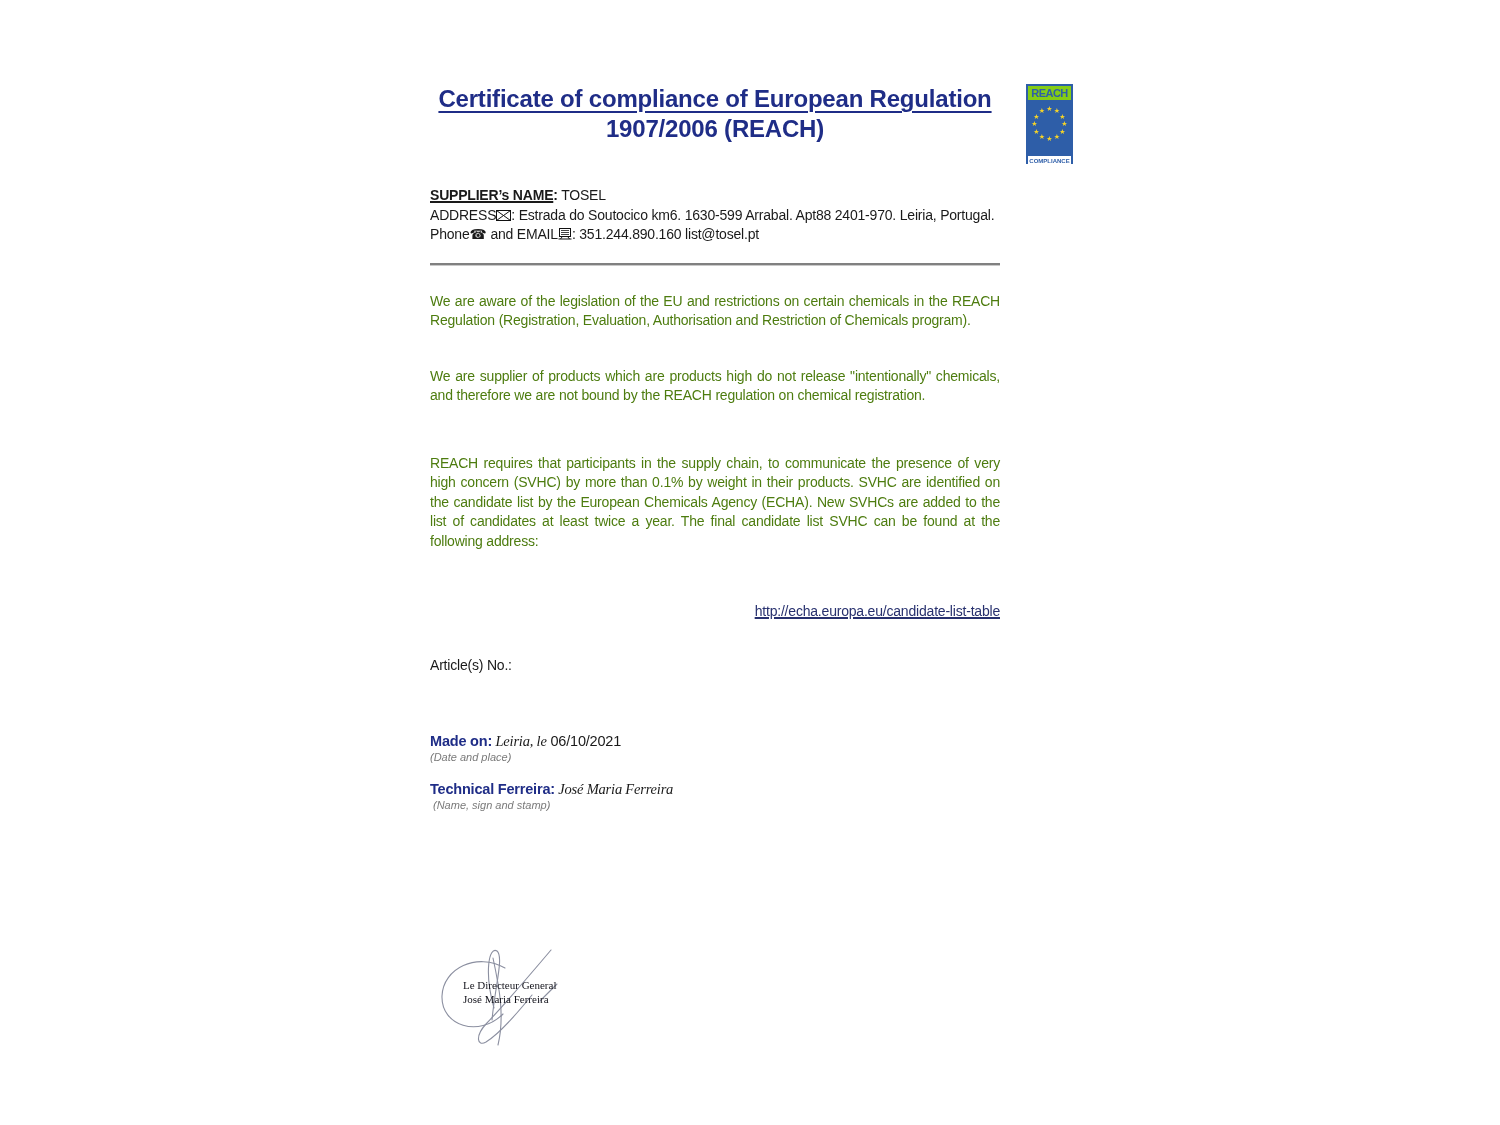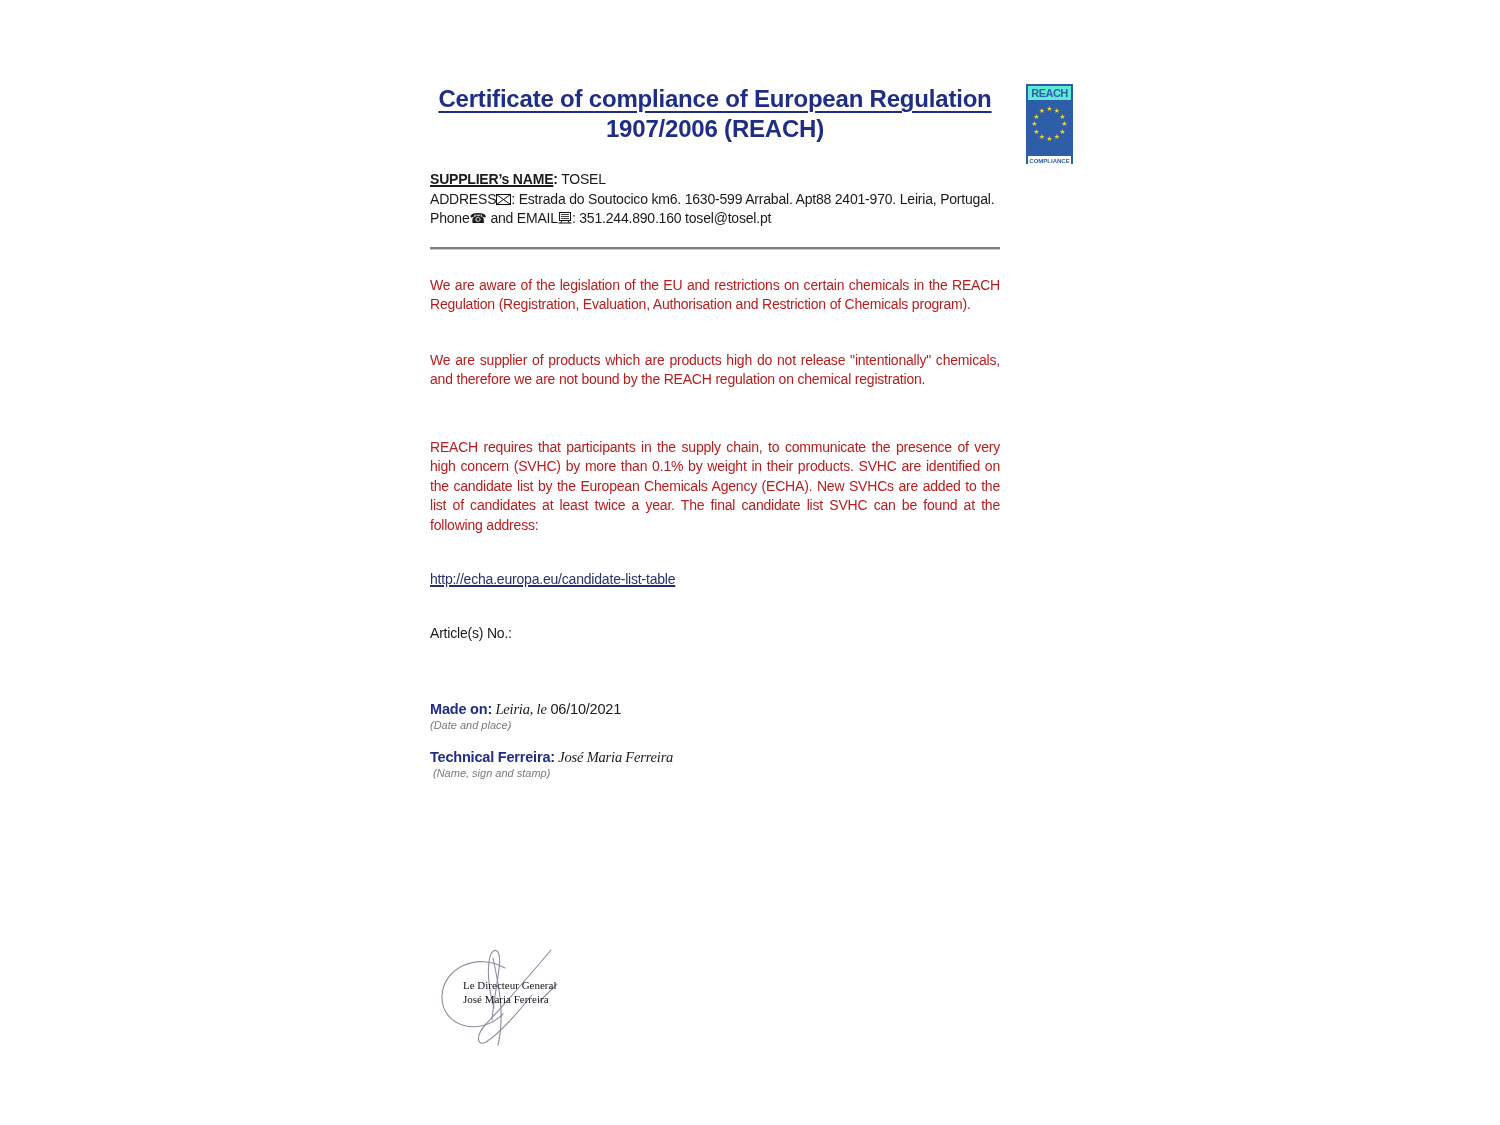--- a/index.html
+++ b/index.html
@@ -11,35 +11,35 @@
     overflow:hidden;
   }
   .doc{
     position:absolute;left:430px;top:84px;width:570px;
   }
   
   .title-block{text-align:center;color:#1f2d87;font-weight:bold;font-size:24px;letter-spacing:-0.2px;}
   .title-l1{line-height:29px;text-decoration:underline;text-decoration-thickness:2px;text-underline-offset:4px;}
   .title-l2{line-height:31px;}
   
-  .supplier{margin-top:26px;color:#1a1a1a;font-size:14px;line-height:19.5px;letter-spacing:-0.2px;}
+  .supplier{margin-top:42px;color:#1a1a1a;font-size:14px;line-height:19.5px;letter-spacing:-0.2px;}
   .supplier .just{text-align:justify;}
   .b{font-weight:bold;}
   .u{text-decoration:underline;text-decoration-thickness:1.5px;}
   .glyph-icon{font-family:"DejaVu Sans", sans-serif;font-size:14px;}
   .mini-icon{vertical-align:-1px;}
   
   .rule{margin-top:18px;height:2px;background:#808080;border-bottom:1px solid #c9c9c9;}
   
-  .para{color:#b91c1c;font-size:14px;line-height:19.5px;text-align:justify;letter-spacing:-0.2px;}
+  .para{color:#4d7c0f;font-size:14px;line-height:19.5px;text-align:justify;letter-spacing:-0.2px;}
   .p1{margin-top:26px;}
   .p2{margin-top:36px;}
   .p3{margin-top:48px;}
   .p4{margin-top:38px;}
-  .link-row{margin-top:35px;text-align:left;}
+  .link-row{margin-top:51px;text-align:right;}
   .link-row a{color:#27306e;font-size:14px;letter-spacing:-0.2px;text-decoration:underline;text-decoration-thickness:1.5px;}
   .articles{margin-top:37px;color:#1a1a1a;font-size:14px;letter-spacing:-0.2px;}
   
   .madeon{margin-top:60px;font-size:14.5px;letter-spacing:-0.2px;}
   .navy-label{color:#1f2d87;font-weight:bold;}
   .val-italic{color:#1a1a1a;font-style:italic;font-family:Liberation Serif, serif;}
   .val-plain{color:#1a1a1a;}
   .note{margin-top:1px;color:#7a7a7a;font-size:11px;font-style:italic;letter-spacing:0;}
   .techman{margin-top:18px;font-size:14.5px;letter-spacing:-0.2px;}
   .note2{margin-left:3px;}
@@ -51,21 +51,21 @@
     font-family:"Liberation Serif", serif;font-size:11px;line-height:14px;
     color:#14141c;white-space:nowrap;
   }
   
   .logo{
     position:absolute;left:1026px;top:84px;width:47px;height:80px;
     border:2px solid #2e5ea8;box-sizing:border-box;background:#ffffff;
     display:flex;flex-direction:column;
   }
   .logo-top{
-    background:#5eead4;color:#2e5ea8;font-weight:bold;font-size:11px;
+    background:#84cc16;color:#2e5ea8;font-weight:bold;font-size:11px;
     text-align:center;line-height:14px;letter-spacing:-0.5px;flex:0 0 14px;
   }
   .logo-stars{flex:1 1 auto;background:#2e5ea8;position:relative;}
   .logo-bottom{
     background:#ffffff;color:#2e5ea8;font-weight:bold;font-size:6px;
     text-align:center;line-height:10px;flex:0 0 10px;border-top:2px solid #2e5ea8;
     letter-spacing:0;
   }
 </style>
 </head>
@@ -83,21 +83,21 @@
     <div class="supplier">
       <div><span class="b u">SUPPLIER’s NAME</span><span class="b">:</span><span> TOSEL</span></div>
       <div class="just"><span>ADDRESS</span><span><svg class="mini-icon" width="15" height="11" viewBox="0 0 15 11">
               <rect x="0.5" y="0.5" width="14" height="10" fill="none" stroke="#111111" stroke-width="1"></rect>
               <path d="M0.5,0.5 L14.5,10.5 M14.5,0.5 L0.5,10.5" fill="none" stroke="#111111" stroke-width="1"></path>
             </svg></span><span>: Estrada do Soutocico km6. 1630-599 Arrabal. Apt88 2401-970. Leiria, Portugal.</span></div>
       <div><span>Phone</span><span class="glyph-icon">☎</span><span> and EMAIL</span><span><svg class="mini-icon" width="14" height="12" viewBox="0 0 14 12">
               <rect x="1.5" y="0.5" width="11" height="8" fill="none" stroke="#111111" stroke-width="1"></rect>
               <path d="M3,2.5 h8 M3,4.5 h8 M3,6.5 h8" stroke="#111111" stroke-width="0.8" fill="none"></path>
               <path d="M0.5,11 h13 M4,9 l-1.5,2 M10,9 l1.5,2" stroke="#111111" stroke-width="1" fill="none"></path>
-            </svg></span><span>: 351.244.890.160 tosel@tosel.pt</span></div>
+            </svg></span><span>: 351.244.890.160 list@tosel.pt</span></div>
     </div>
 
     <div class="rule"></div>
 
     <p class="para p1">We are aware of the legislation of the EU and restrictions on certain chemicals in the REACH Regulation (Registration, Evaluation, Authorisation and Restriction of Chemicals program).</p>
 
     <p class="para p2">We are supplier of products which are products high do not release "intentionally" chemicals, and therefore we are not bound by the REACH regulation on chemical registration.</p>
 
     <p class="para p3">REACH requires that participants in the supply chain, to communicate the presence of very high concern (SVHC) by more than 0.1% by weight in their products. SVHC are identified on the candidate list by the European Chemicals Agency (ECHA). New SVHCs are added to the list of candidates at least twice a year. The final candidate list SVHC can be found at the following address:</p>
 

